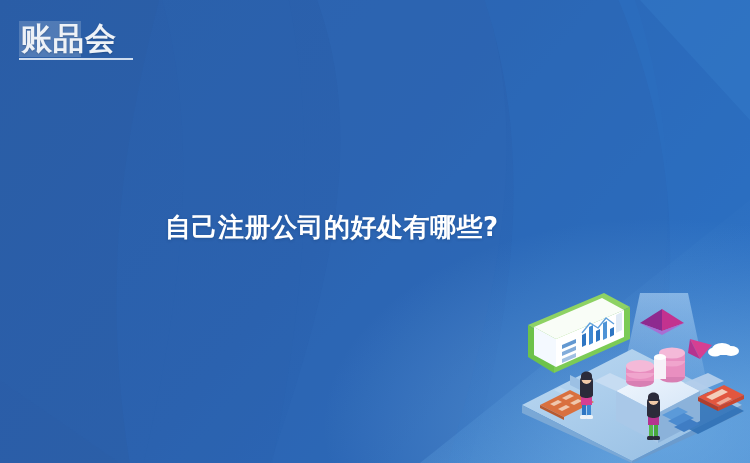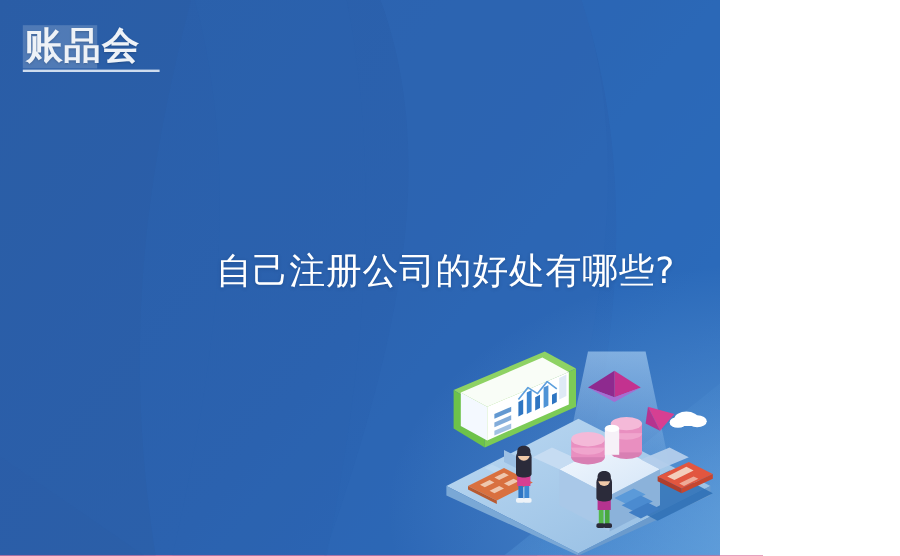--- a/index.html
+++ b/index.html
@@ -3,22 +3,22 @@
 <meta charset="utf-8">
 <style>
   * { margin:0; padding:0; box-sizing:border-box; }
   html,body{
     width:750px; height:463px;
     font-family:"DejaVu Sans","Liberation Sans",sans-serif;
     overflow:hidden;
   }
   #banner{
     position:relative;
-    width:600px; height:463px;
-    background:#be185d;
+    width:750px; height:463px;
+    background:#7f1d1d;
     overflow:hidden;
   }
 
   
   .bg-layer{ position:absolute; inset:0; overflow:hidden; }
   .bg-svg{ position:absolute; inset:0; width:750px; height:463px; display:block; }
 
   
   #logo{
     position:absolute; left:17px; top:18px;
@@ -43,25 +43,25 @@
   }
   .logo-underline{
     position:absolute; left:2px; bottom:0;
     width:114px; height:2px;
     background:rgba(235,242,250,.85);
   }
 
   
   #headline{
     position:absolute;
-    left:180px; top:205px;
+    left:165px; top:205px;
     z-index:6;
-    font-size:30px;
+    font-size:26px;
     line-height:44px;
-    font-weight:400;
+    font-weight:700;
     color:#ffffff;
     letter-spacing:.5px;
     white-space:nowrap;
     text-shadow:0 1px 3px rgba(10,40,80,.25);
   }
 
   
   #illustration{
     position:absolute;
     right:0px; bottom:0px;

